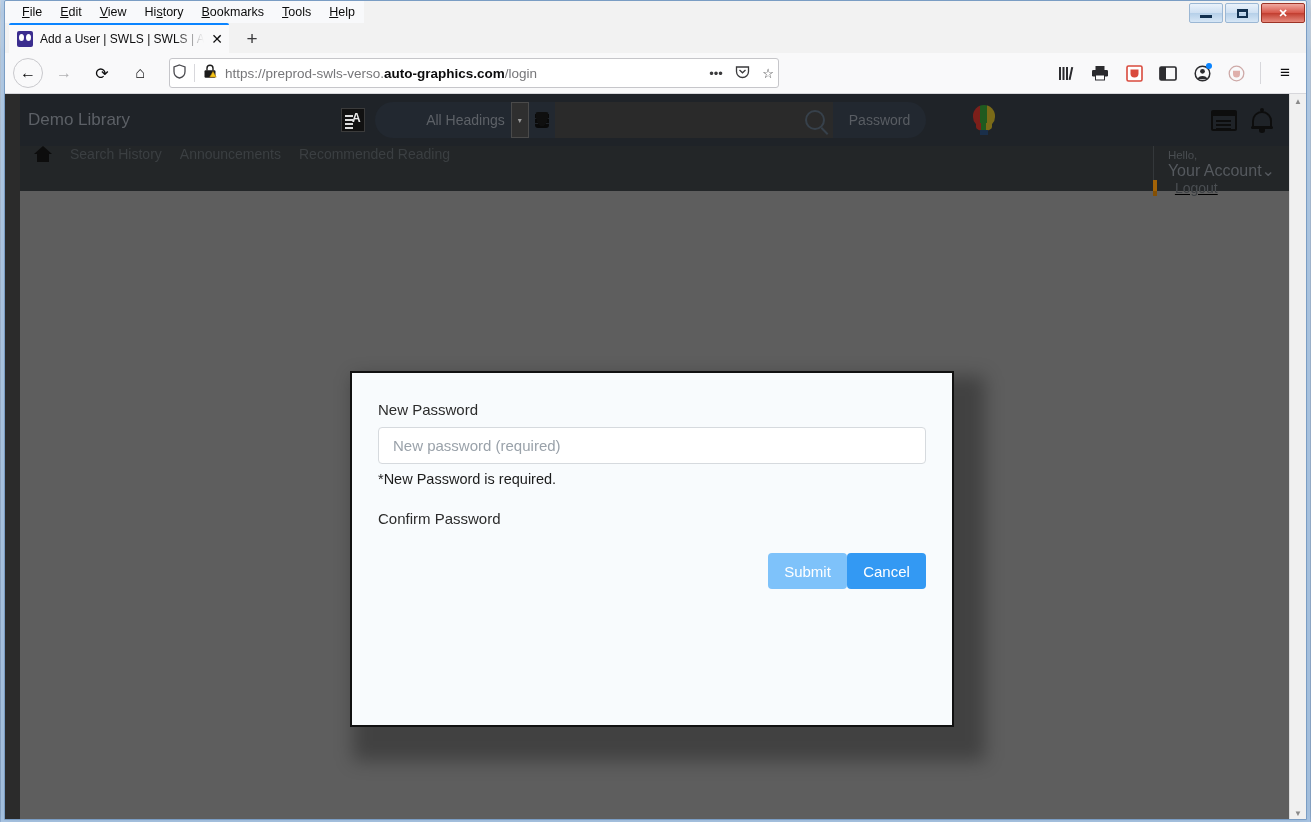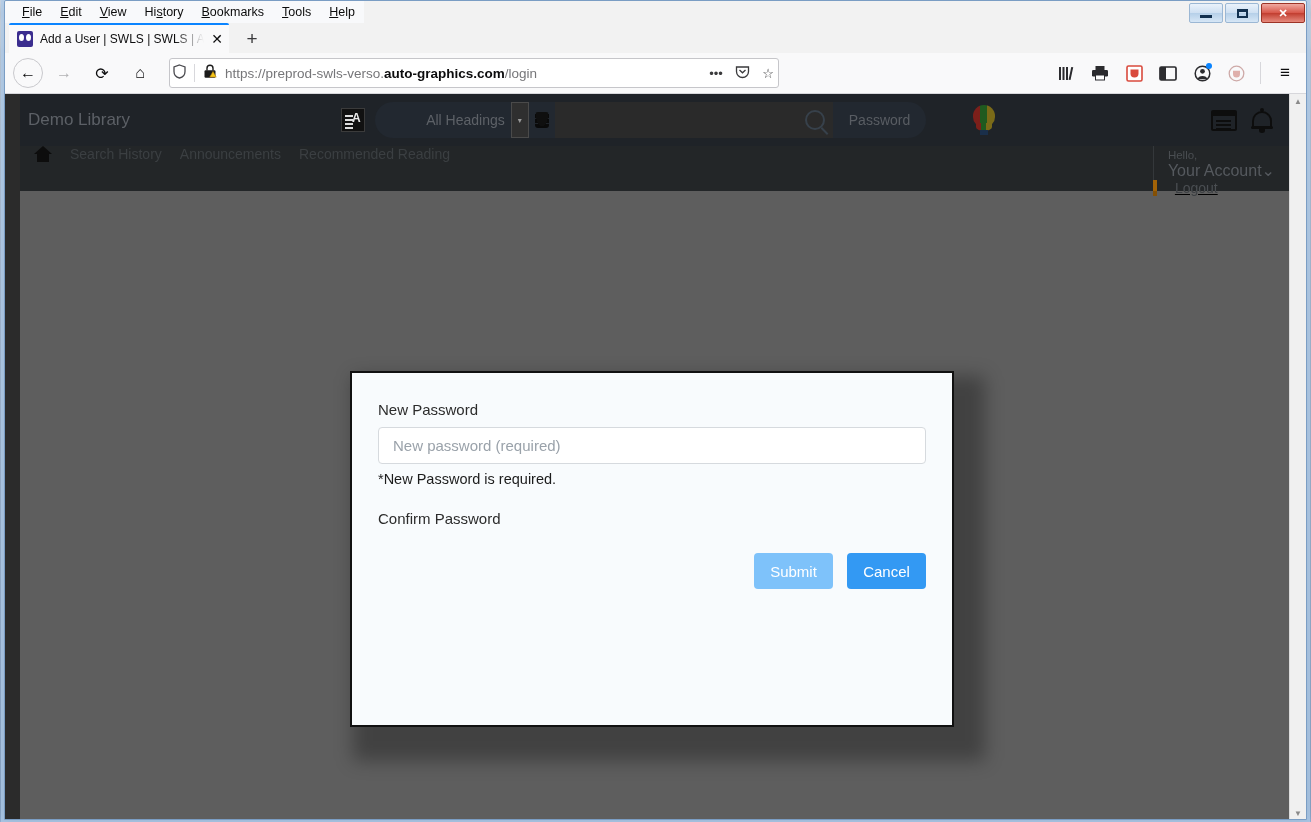--- a/index.html
+++ b/index.html
@@ -237,21 +237,21 @@
     letter-spacing:.1px;
   }
   .field-label { font-size:15px; color:#2c2c2c; margin-bottom:9px; }
   .field-input {
     width:100%; height:37px; background:#fff; border:1px solid #d6dade; border-radius:4px;
     display:flex; align-items:center; padding:0 14px;
     font-size:15px; color:#9aa2aa;
   }
   .field-error { font-size:14.5px; color:#1c1c1c; margin-top:7px; }
   .gap { height:23px; }
-  .modal-actions { display:flex; justify-content:flex-end; gap:14px; margin-top:26px; }
+  .modal-actions { display:flex; justify-content:flex-end; margin-top:26px; }
   .btn {
     height:36px; min-width:79px; border-radius:4px; border:none;
     font-size:15px; color:#fff; display:flex; align-items:center; justify-content:center;
     padding:0 16px;
   }
 
   
   .vscroll {
     position:absolute; right:0px; top:93px; width:17px; height:727px;
     background:#f0f0f0; border-left:1px solid #dcdcdc;

